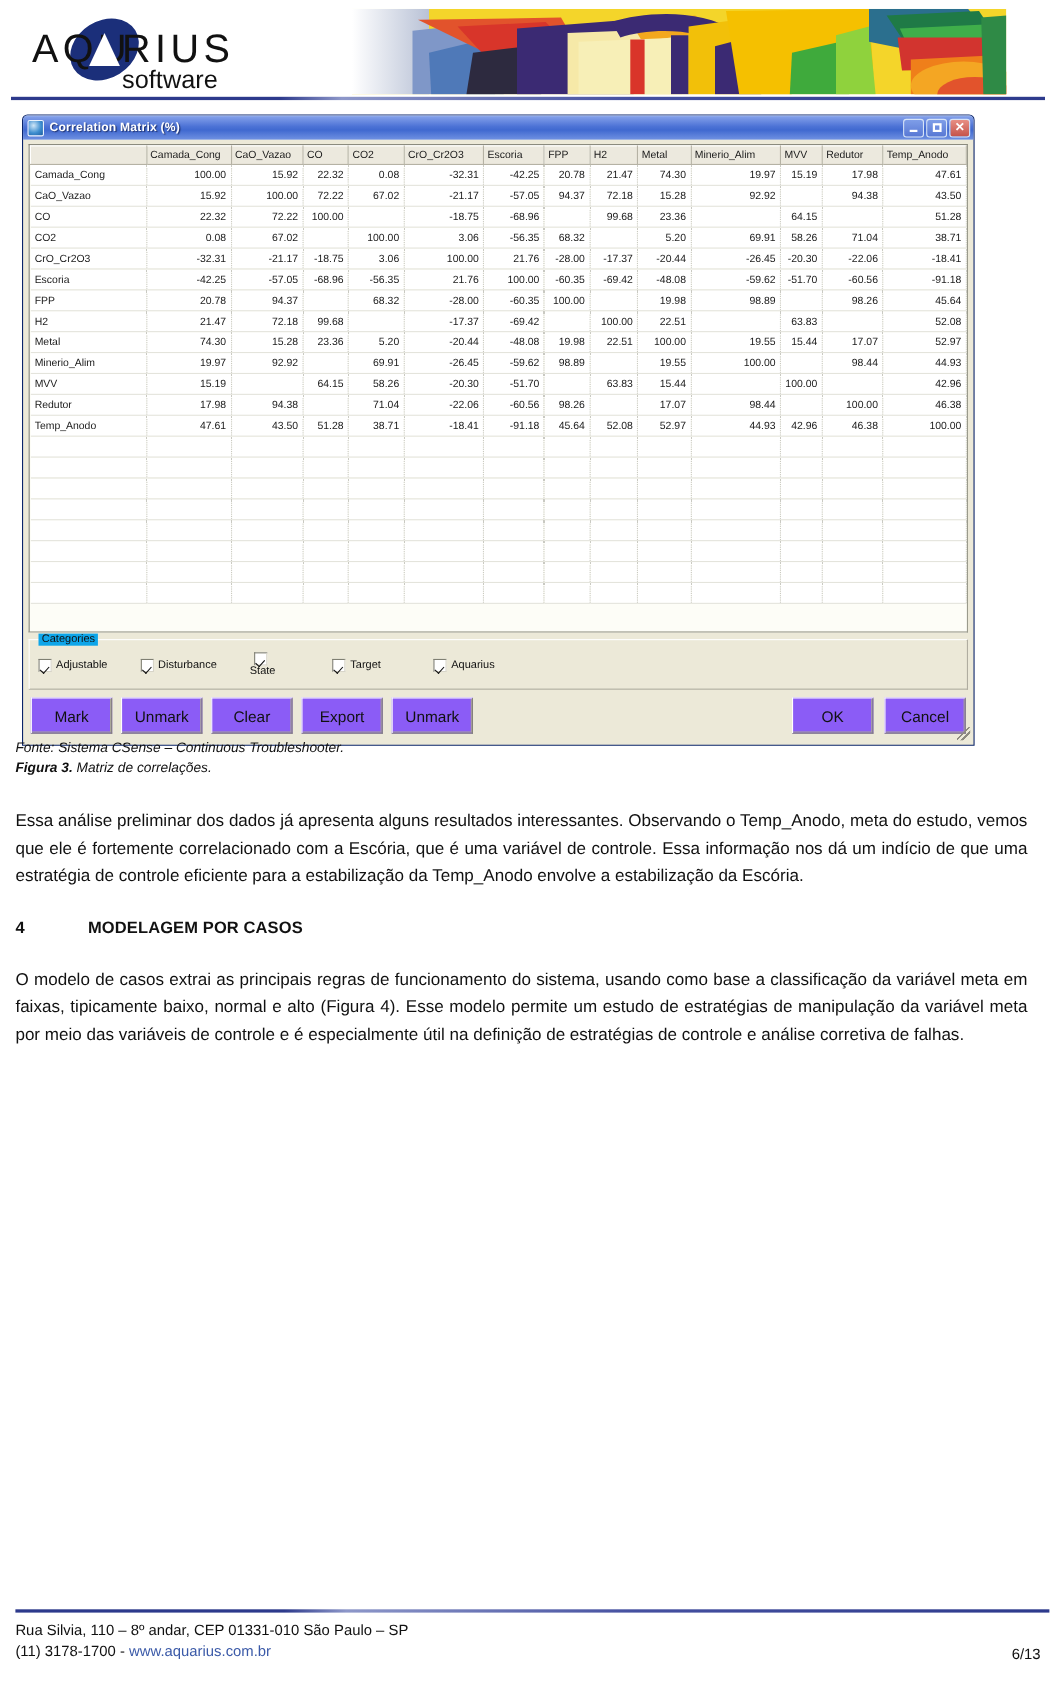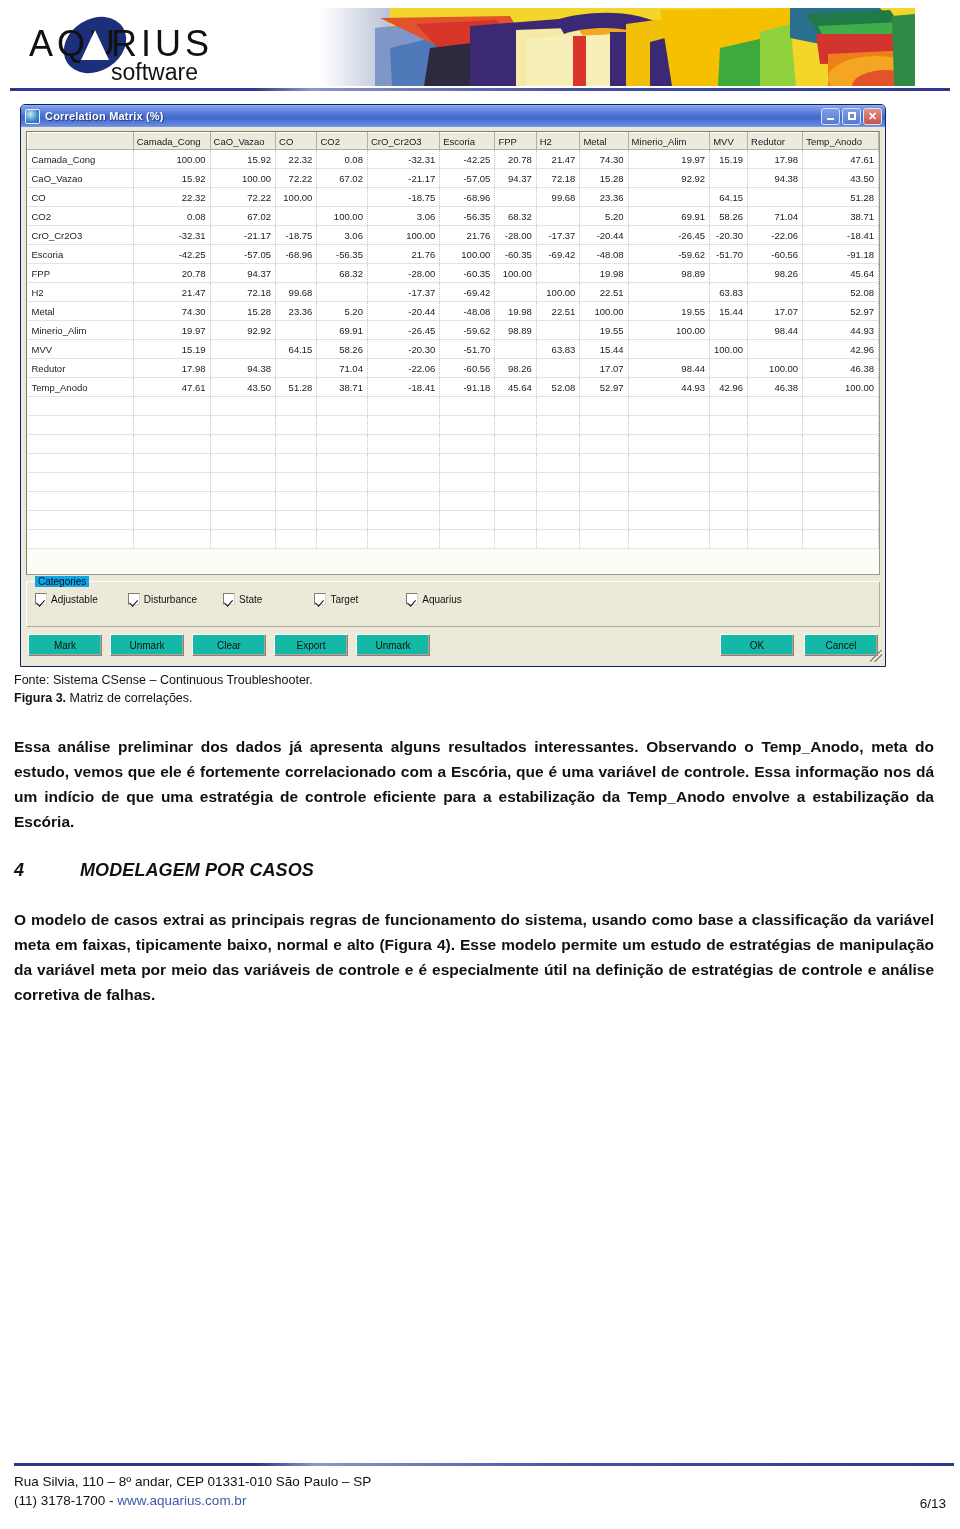--- a/index.html
+++ b/index.html
@@ -199,27 +199,27 @@
   .btn-row {
     margin-top: 7px;
     display: flex;
     align-items: center;
     gap: 8px;
     padding: 0 2px 2px 2px;
     position: relative;
   }
   .xbtn {
     min-width: 74px;
-    height: 22px;
-    background: #14b8a6;
+    height: 33px;
+    background: #8b5cf6;
     border: 1px solid #85837a;
     border-top-color: #ffffff;
     border-left-color: #ffffff;
     box-shadow: inset -1px -1px 0 #aaa79a;
-    font-size: 10px;
+    font-size: 14px;
     color: #111;
     display: flex; align-items: center; justify-content: center;
     font-family: "Liberation Sans", sans-serif;
   }
   .btn-spacer { flex: 1 1 auto; }
   .resize-grip {
     position: absolute;
     right: -2px; bottom: -4px;
     width: 12px; height: 12px;
     background:
@@ -231,37 +231,36 @@
   .doc {
     position: absolute;
     left: 0; top: 672px;
     width: 960px;
     padding: 0 26px 0 14px;
   }
   .cap-line {
     font-size: 12.5px;
     line-height: 1.42;
     color: #111;
+    font-style: italic;
   }
   .cap-line .bold { font-weight: bold; }
   .spacer-md { height: 26px; }
   p.body {
     font-size: 15.5px;
     line-height: 1.62;
     text-align: justify;
     margin: 0;
     color: #111;
-    font-weight: bold;
   }
   h2.sec {
-    font-size: 18px;
+    font-size: 15px;
     font-weight: bold;
     margin: 0;
     letter-spacing: 0.1px;
-    font-style: italic;
   }
   h2.sec .num { display: inline-block; width: 66px; }
 
   
   .footer {
     position: absolute;
     left: 14px; bottom: 18px;
     width: 932px;
   }
   .footer .fline {
@@ -716,21 +715,21 @@
         <div class="cat-group-title">Categories</div>
         <div class="cat-row" id="cat-row">
             <div class="cat-item" style="margin-left: 0px;">
               <span class="cbx"></span>
               <span class="lbl">Adjustable</span>
             </div>
             <div class="cat-item" style="margin-left: 30px;">
               <span class="cbx"></span>
               <span class="lbl">Disturbance</span>
             </div>
-            <div class="cat-item" style="margin-left: 26px;">
+            <div class="cat-item" style="margin-left: 26px; flex-direction: column;">
               <span class="cbx"></span>
               <span class="lbl">State</span>
             </div>
             <div class="cat-item" style="margin-left: 52px;">
               <span class="cbx"></span>
               <span class="lbl">Target</span>
             </div>
             <div class="cat-item" style="margin-left: 48px;">
               <span class="cbx"></span>
               <span class="lbl">Aquarius</span>

